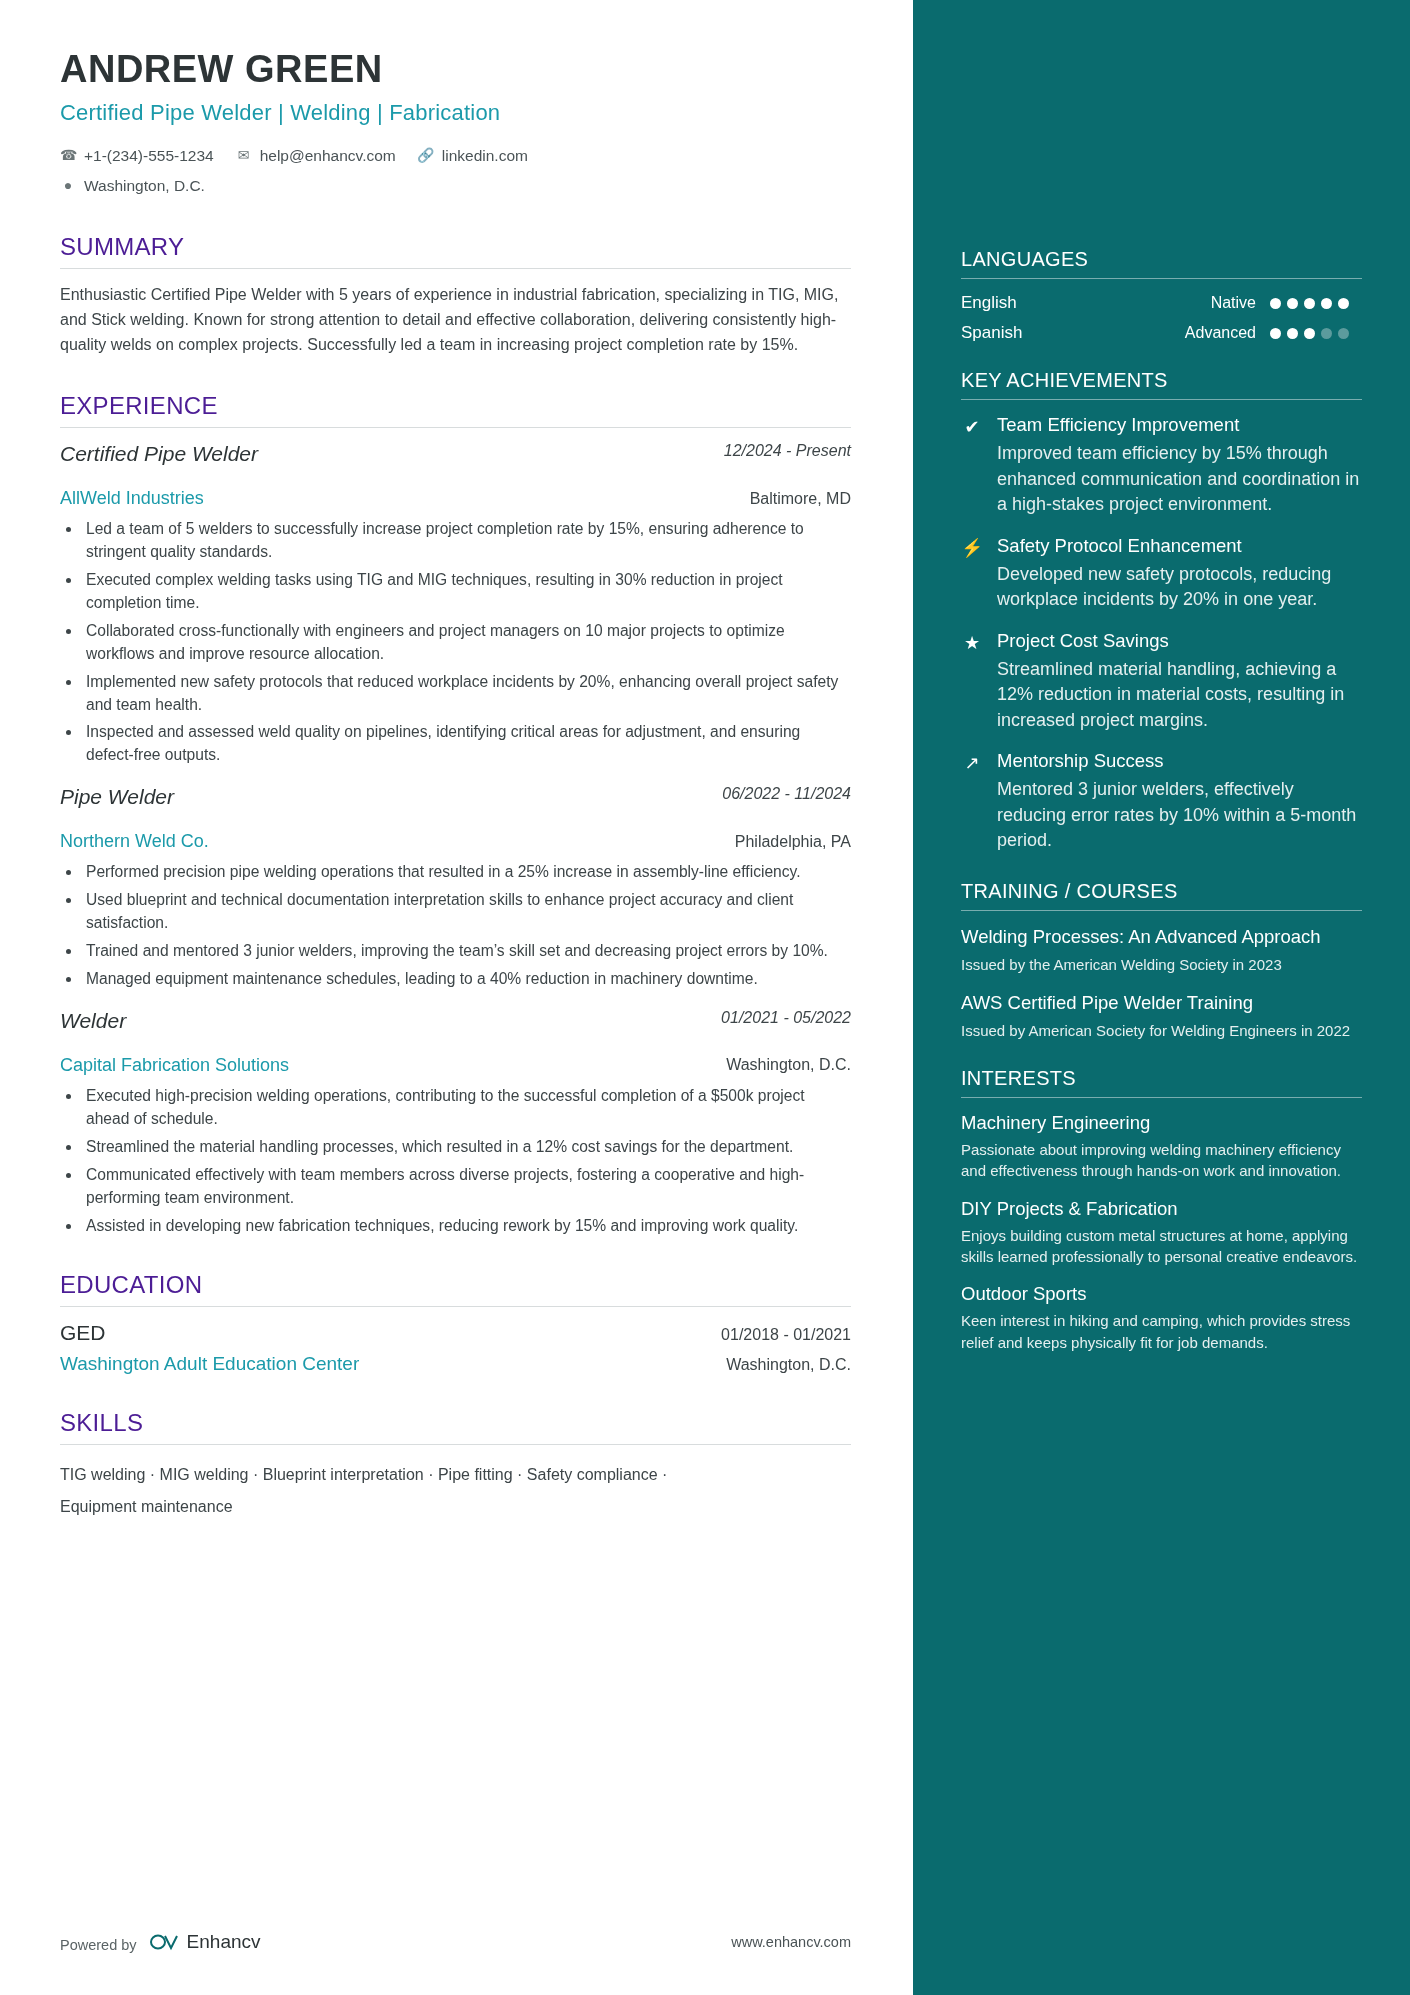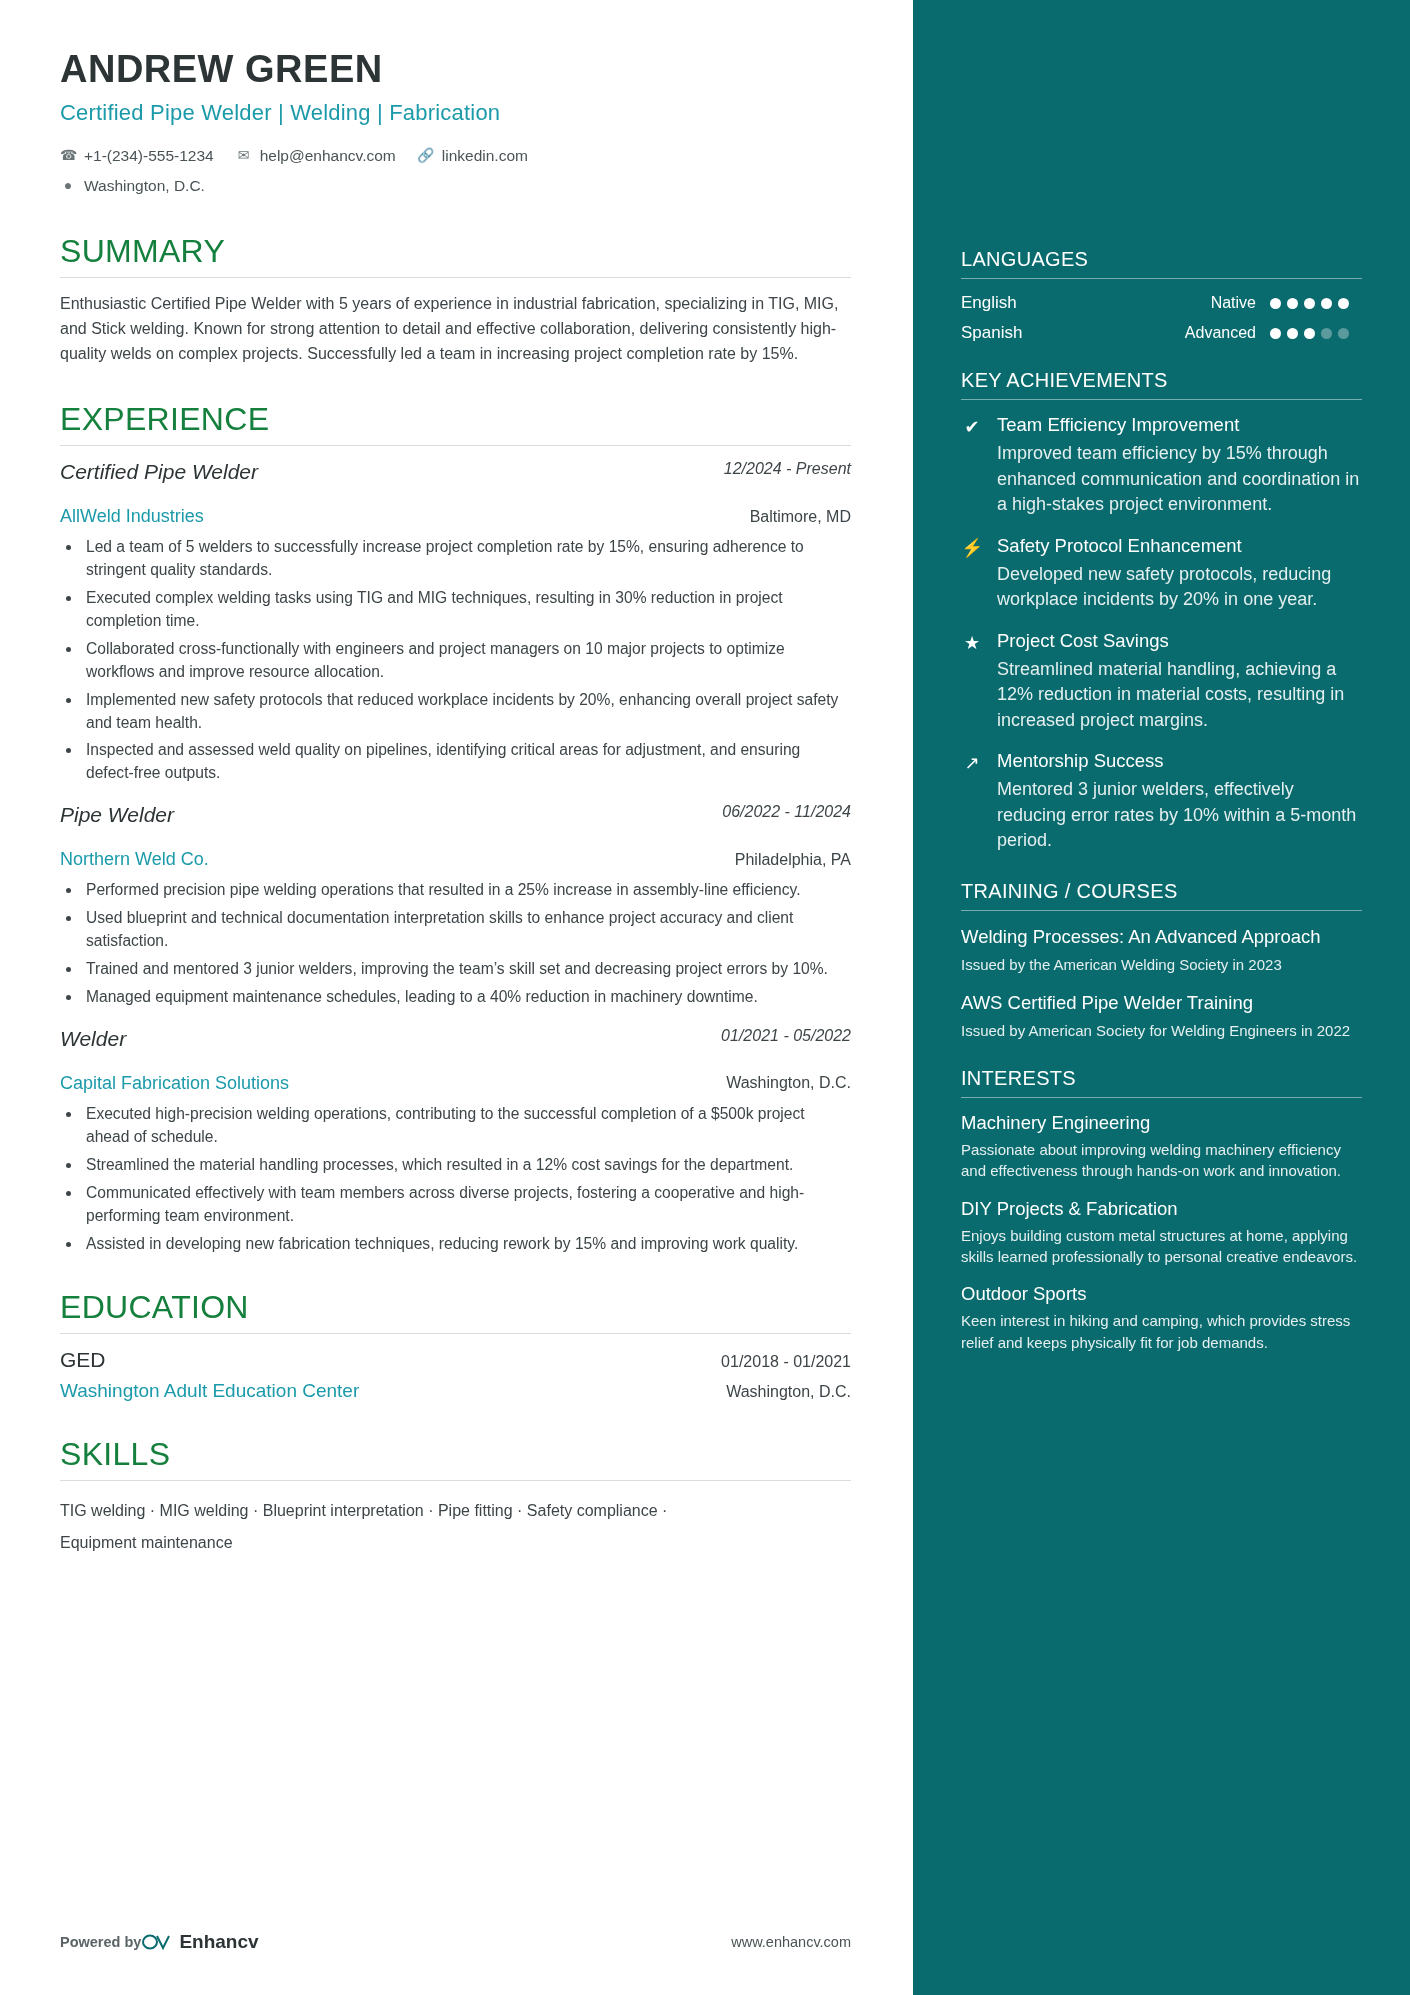--- a/index.html
+++ b/index.html
@@ -56,22 +56,22 @@
     font-size: 14px;
     color: #6b7577;
     display: inline-block;
     width: 16px;
     text-align: center;
   }
   .contact-line2 { width: 100%; display: flex; gap: 22px; }
 
   .section { margin-top: 34px; }
   .sec-title {
-    font-size: 32px;
-    color: #15803d;
+    font-size: 24px;
+    color: #4c1d95;
     font-weight: normal;
     letter-spacing: 0.3px;
     padding-bottom: 7px;
   }
   .sec-rule {
     border-bottom: 1px solid #d8dcdd;
     margin-bottom: 14px;
   }
   .summary-text {
     font-size: 16px;
@@ -124,25 +124,24 @@
     position: absolute;
     left: 60px;
     right: 62px;
     bottom: 42px;
     display: flex;
     align-items: center;
     justify-content: space-between;
   }
   .powered {
     display: flex;
-    align-items: center;
-    gap: 1px;
+    align-items: flex-end;
+    gap: 13px;
     font-size: 14.5px;
     color: #5a6365;
-    font-weight: bold;
   }
   .enhancv-logo {
     display: flex;
     align-items: center;
     gap: 7px;
     font-size: 19px;
     color: #2d3436;
   }
   .footer-url { font-size: 14.5px; color: #4a5356; }
 

